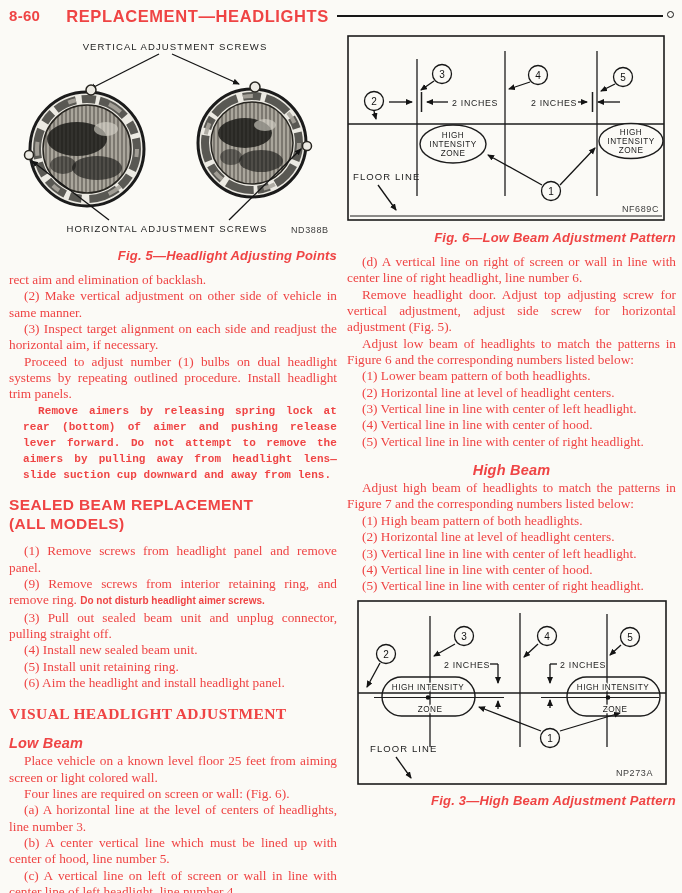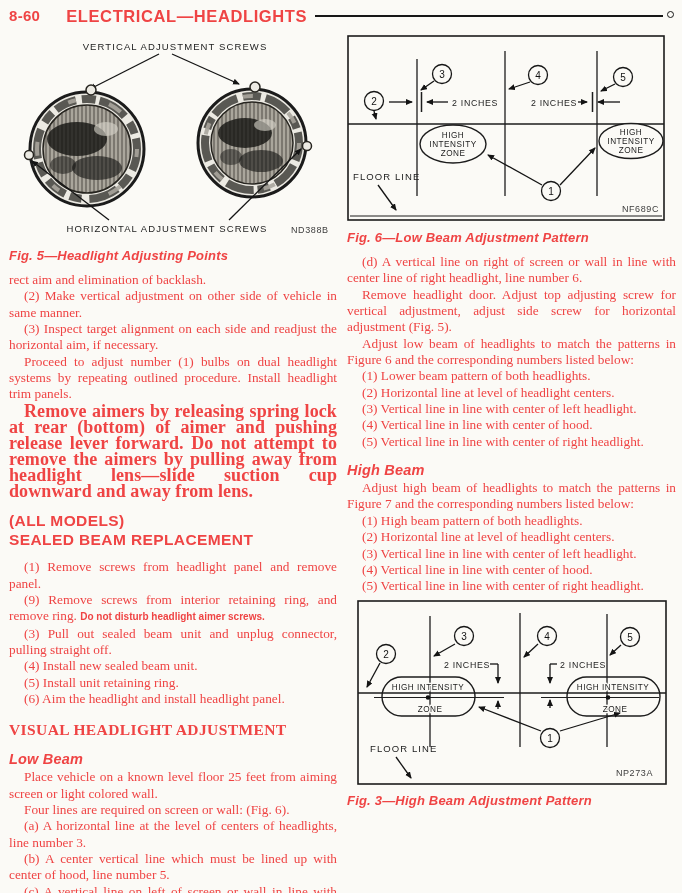--- a/index.html
+++ b/index.html
@@ -14,24 +14,24 @@
   .header-title { font:700 16.5px/18px "Liberation Sans", sans-serif; letter-spacing:.6px; margin-left:26px; }
   .header-rule { flex:1; height:2.2px; background:#171717; margin:8px 4px 0 8px; }
   .header-rule-end { width:5px; height:5px; border:1.6px solid #171717; border-radius:50%; margin-top:4px; background:#fbfaf6; }
   
   .columns { display:flex; gap:10px; padding:2px 6px 0 9px; }
   .col-left  { width:328px; }
   .col-right { width:329px; }
   
   .para { margin:0; font-size:13.3px; line-height:16.35px; text-align:justify; }
   .para.indent { text-indent:15px; }
-  .para.warn { font-family:Liberation Serif, serif; font-weight:700;
-               font-size:18px; line-height:16.1px; letter-spacing:.1px; }
+  .para.warn { font-family:Liberation Mono, monospace; font-weight:700;
+               font-size:11px; line-height:16.1px; letter-spacing:.1px;margin-left:14px; }
   .b { font-family:"Liberation Sans", sans-serif; font-weight:700; font-size:10px; }
-  .fig-caption { text-align:left; font:italic 700 13px/15px "Liberation Sans", sans-serif;
+  .fig-caption { text-align:right; font:italic 700 13px/15px "Liberation Sans", sans-serif;
                  letter-spacing:.2px; margin:9px 0 9px; }
   .sec-heading { font:700 15.5px/19px "Liberation Sans", sans-serif; letter-spacing:.4px; margin:12px 0 10px; }
   .sub-heading { font:italic 700 14.5px/17px "Liberation Sans", sans-serif; letter-spacing:.2px; margin:8px 0 1px; }
   .figure { display:block; }
   
   svg { display:block; }
   .ln   { stroke:#1c1c1c; stroke-width:1.3; fill:none; }
   .lnf  { stroke:#1c1c1c; stroke-width:1.6; fill:none; }
   .lead { stroke:#141414; stroke-width:1.3; fill:none; }
   .figlabel { font-family:"Liberation Sans", sans-serif; font-size:9.5px; letter-spacing:1.1px; fill:#222; }
@@ -42,21 +42,21 @@
   .callout circle { fill:#fbfaf6; stroke:#161616; stroke-width:1.3; }
   .callout text { font-family:"Liberation Sans", sans-serif; font-size:10px; fill:#111; }
 </style>
 </head>
 <body>
 
 <div class="page">
 
   <div class="header">
     <span class="page-num">8-60</span>
-    <span class="header-title">ELECTRICAL—HEADLIGHTS</span>
+    <span class="header-title">REPLACEMENT—HEADLIGHTS</span>
     <span class="header-rule"></span>
     <span class="header-rule-end"></span>
   </div>
 
   <div class="columns">
 
     <div class="col-left">
 
       <svg class="figure" width="328" height="202" viewBox="0 0 328 202" style="margin-top:4px;">
         <defs>
@@ -110,22 +110,22 @@
 
       <div>
           <p class="para"><span>rect aim and elimination of backlash.</span></p>
           <p class="para indent"><span>(2) Make vertical adjustment on other side of vehicle in same manner.</span></p>
           <p class="para indent"><span>(3) Inspect target alignment on each side and readjust the horizontal aim, if necessary.</span></p>
           <p class="para indent"><span>Proceed to adjust number (1) bulbs on dual headlight systems by repeating outlined procedure. Install headlight trim panels.</span></p>
           <p class="para indent warn"><span>Remove aimers by releasing spring lock at rear (bottom) of aimer and pushing release lever forward. Do not attempt to remove the aimers by pulling away from headlight lens—slide suction cup downward and away from lens.</span></p>
         </div>
 
       <div class="sec-heading">
+        <div>SEALED BEAM REPLACEMENT</div>
         <div>(ALL MODELS)</div>
-        <div>SEALED BEAM REPLACEMENT</div>
       </div>
 
       <div>
           <p class="para indent"><span>(1) Remove screws from headlight panel and remove panel.</span></p>
           <p class="para indent"><span>(9) Remove screws from interior retaining ring, and remove ring. </span><span class="b">Do not disturb headlight aimer screws.</span></p>
           <p class="para indent"><span>(3) Pull out sealed beam unit and unplug connector, pulling straight off.</span></p>
           <p class="para indent"><span>(4) Install new sealed beam unit.</span></p>
           <p class="para indent"><span>(5) Install unit retaining ring.</span></p>
           <p class="para indent"><span>(6) Aim the headlight and install headlight panel.</span></p>
         </div>
@@ -220,21 +220,21 @@
           <p class="para indent"><span>(d) A vertical line on right of screen or wall in line with center line of right headlight, line number 6.</span></p>
           <p class="para indent"><span>Remove headlight door. Adjust top adjusting screw for vertical adjustment, adjust side screw for horizontal adjustment (Fig. 5).</span></p>
           <p class="para indent"><span>Adjust low beam of headlights to match the patterns in Figure 6 and the corresponding numbers listed below:</span></p>
           <p class="para indent"><span>(1) Lower beam pattern of both headlights.</span></p>
           <p class="para indent"><span>(2) Horizontal line at level of headlight centers.</span></p>
           <p class="para indent"><span>(3) Vertical line in line with center of left headlight.</span></p>
           <p class="para indent"><span>(4) Vertical line in line with center of hood.</span></p>
           <p class="para indent"><span>(5) Vertical line in line with center of right headlight.</span></p>
         </div>
 
-      <div class="sub-heading" style="margin-top:12px;">High Beam</div>
+      <div class="sub-heading" style="margin-top:12px;text-align:center;">High Beam</div>
 
       <div>
           <p class="para indent"><span>Adjust high beam of headlights to match the patterns in Figure 7 and the corresponding numbers listed below:</span></p>
           <p class="para indent"><span>(1) High beam pattern of both headlights.</span></p>
           <p class="para indent"><span>(2) Horizontal line at level of headlight centers.</span></p>
           <p class="para indent"><span>(3) Vertical line in line with center of left headlight.</span></p>
           <p class="para indent"><span>(4) Vertical line in line with center of hood.</span></p>
           <p class="para indent"><span>(5) Vertical line in line with center of right headlight.</span></p>
         </div>
 

